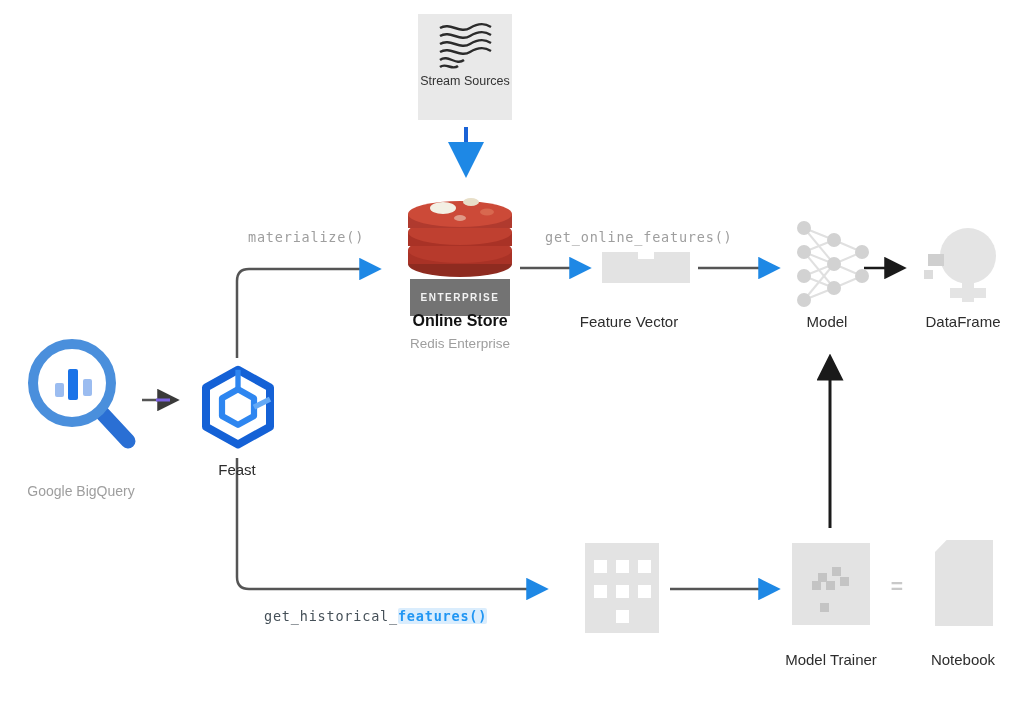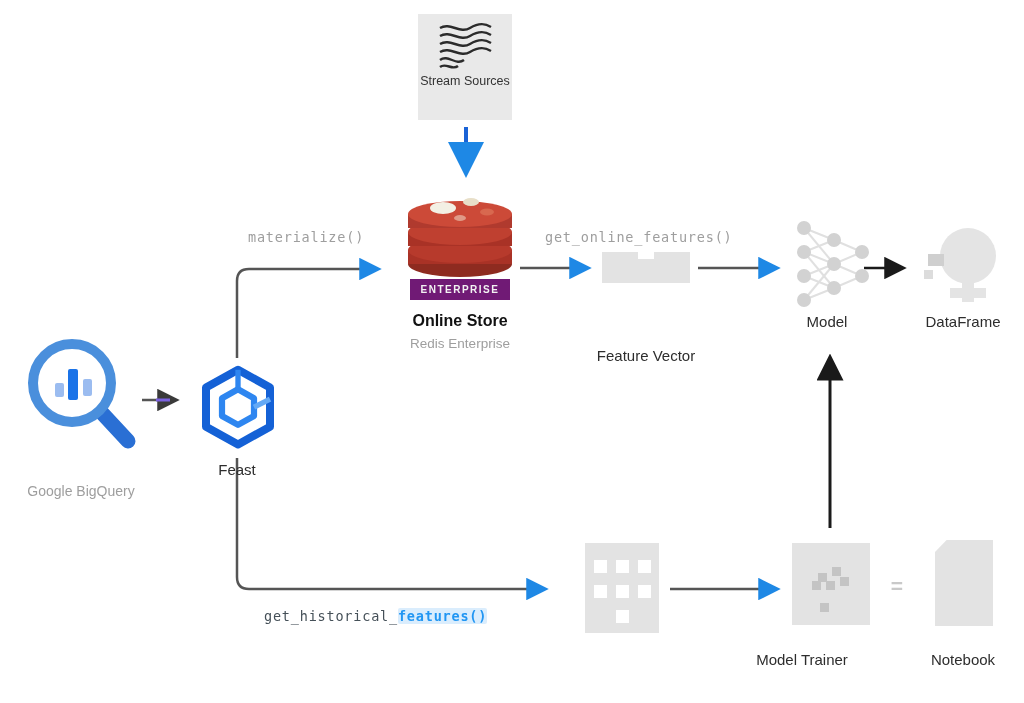--- a/index.html
+++ b/index.html
@@ -21,21 +21,21 @@
   .code-dark { color:#455058; }
   .code-blue { color:#2196f3; font-weight:bold; background:rgba(187,222,251,.55); border-radius:2px; }
 
   .stream-box {
     left:418px; top:14px; width:94px; height:106px; background:#e9e9e9;
     display:flex; flex-direction:column; align-items:center; padding-top:9px;
   }
   .stream-box .lbl { font-size:12.5px; color:#333; text-align:center; line-height:1.45; margin-top:3px; }
 
   .badge {
-    left:410px; top:279px; width:100px; height:21px; background:#701a75;
+    left:410px; top:279px; width:100px; height:37px; background:#737373;
     color:#f2f2f2; font-size:10px; font-weight:bold; letter-spacing:1.5px;
     display:flex; align-items:center; justify-content:center;
   }
 
   .fv-icon { left:602px; top:252px; width:88px; height:31px; background:#e3e3e3; }
   .fv-notch { position:absolute; left:36px; top:0; width:16px; height:7px; background:#ffffff; }
 
   .gray-grid { left:585px; top:543px; width:74px; height:90px; background:#e3e3e3; }
   .gray-grid .sq { position:absolute; width:13px; height:13px; background:#ffffff; }
 
@@ -120,21 +120,21 @@
   <div class="abs node-title" style="left:395px; top:312px; width:130px;">Online Store</div>
   <div class="abs node-sub" style="left:395px; top:336px; width:130px;">Redis Enterprise</div>
 
   <div class="abs code" style="left:248px; top:229px;">materialize()</div>
 
   <div class="abs code" style="left:545px; top:229px;">get_online_features()</div>
 
   <div class="abs fv-icon">
     <div class="fv-notch"></div>
   </div>
-  <div class="abs node-label" style="left:581px; top:310px; width:130px;margin-top:34px;">Feature Vector</div>
+  <div class="abs node-label" style="left:564px; top:310px; width:130px;">Feature Vector</div>
 
   <div class="abs" style="left:794px; top:216px; width:84px; height:96px;">
     <svg width="84" height="96" viewBox="0 0 84 96">
       <g stroke="#e0e0e0" stroke-width="2">
         <line x1="10" y1="12" x2="40" y2="24"></line>
           <line x1="10" y1="12" x2="40" y2="48"></line>
         <line x1="10" y1="36" x2="40" y2="24"></line>
           <line x1="10" y1="36" x2="40" y2="48"></line>
           <line x1="10" y1="36" x2="40" y2="72"></line>
         <line x1="10" y1="60" x2="40" y2="48"></line>
@@ -208,20 +208,20 @@
   </div>
 
   <div class="abs trainer">
     <div class="px" style="left:26px; top:30px;"></div>
     <div class="px" style="left:40px; top:24px;"></div>
     <div class="px" style="left:34px; top:38px;"></div>
     <div class="px" style="left:48px; top:34px;"></div>
     <div class="px" style="left:20px; top:38px;"></div>
     <div class="px" style="left:28px; top:60px;"></div>
   </div>
-  <div class="abs node-label" style="left:754px; top:648px; width:96px;">Model Trainer</div>
+  <div class="abs node-label" style="left:783px; top:648px; width:96px;">Model Trainer</div>
 
   <div class="abs eq">=</div>
 
   <div class="abs notebook"></div>
   <div class="abs node-label" style="left:913px; top:648px; width:100px;">Notebook</div>
 
 </div>
 
 </body></html>

